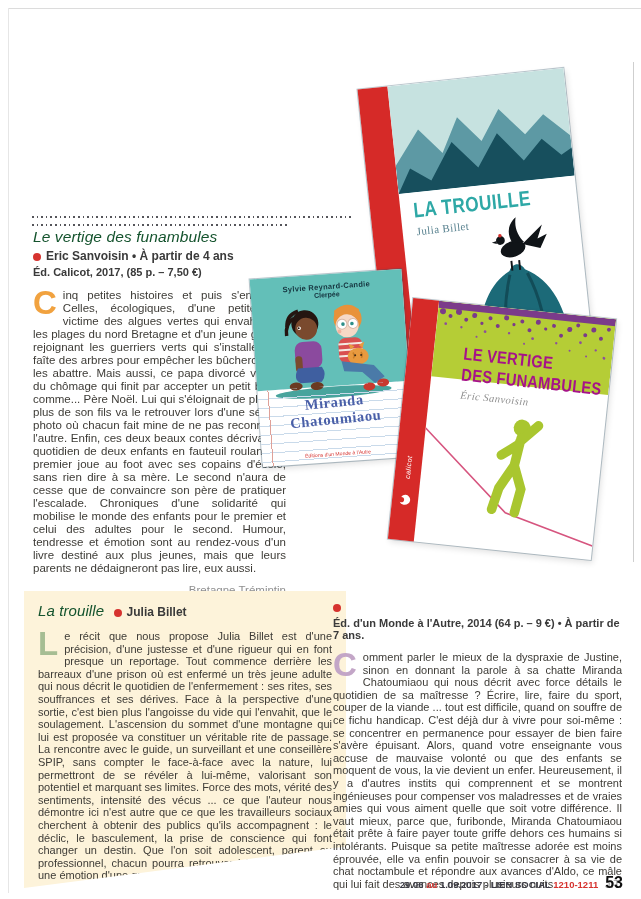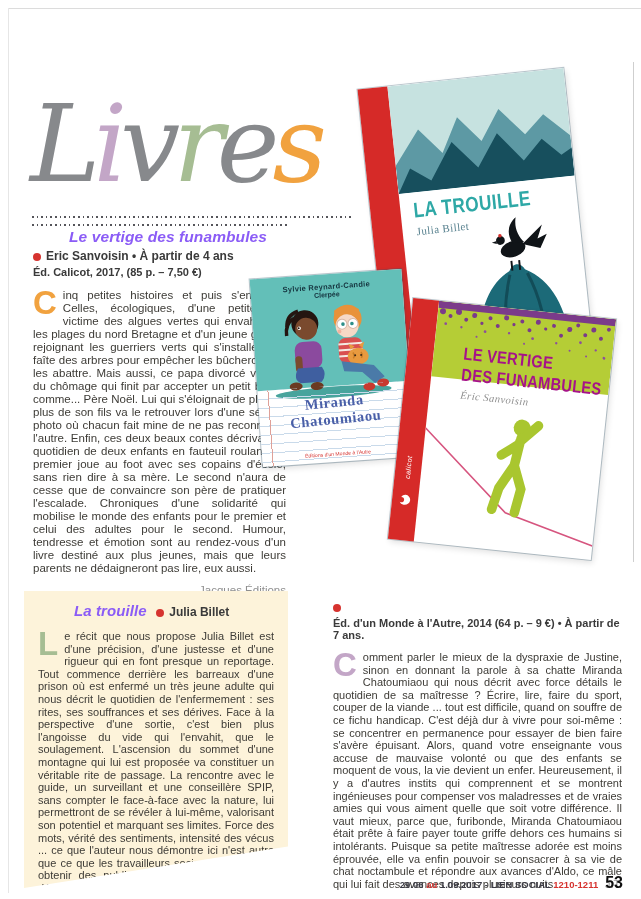--- a/index.html
+++ b/index.html
@@ -18,32 +18,32 @@
     position:absolute; left:30px; top:92px;
     font-family:"DejaVu Serif", serif; font-style:italic;
     font-size:106px; line-height:1; letter-spacing:-7px; white-space:nowrap;
   }
   .dotline { position:absolute; height:2.4px;
     background-image:repeating-linear-gradient(90deg,#55555a 0 1.6px,transparent 1.6px 4.6px); }
   .dotline.l1 { left:32px; top:216px; width:322px; }
   .dotline.l2 { left:32px; top:224px; width:258px; }
 
   
-  .art-title { font-size:15.5px; font-weight:bold; font-style:italic; color:#8b5cf6; letter-spacing:.1px;margin-left:36px; }
+  .art-title { font-size:15.5px; font-weight:normal; font-style:italic; color:#14532d; letter-spacing:.1px; }
   .byline { font-size:12px; font-weight:bold; color:#3a3a3a; margin-top:3px; }
   .dot { display:inline-block; width:8px; height:8px; border-radius:50%; vertical-align:-1px; margin-right:5px; }
   .edition { font-size:11px; font-weight:bold; color:#3a3a3a; margin-top:3px; }
   .body-txt { margin-top:11px; text-align:justify; color:#3d3b36; }
   .dropcap { float:left; font-weight:bold; font-size:33px; line-height:26px; padding:1px 6px 0 0; }
   .sig { text-align:right; color:#8f8f8f; font-size:11.5px; margin-top:9px; }
 
   .article-1 { position:absolute; left:33px; top:228px; width:253px; }
   .article-1 .body-txt { font-size:11.5px; line-height:13px; }
 
-  .cream-box { position:absolute; left:24px; top:591px; width:264px; height:297px;
+  .cream-box { position:absolute; left:24px; top:591px; width:322px; height:297px;
     padding:11px 14px 0 14px; clip-path:polygon(0 0,100% 0,100% 86%,0 100%); }
   .cream-box .art-title { font-size:15px; }
   .cream-box .title-author { font-size:12px; font-weight:bold; font-style:normal; color:#3a3a3a; }
   .cream-box .body-txt { font-size:11px; line-height:12.6px; margin-top:10px; }
 
   .article-3 { position:absolute; left:333px; top:597px; width:289px; }
   .article-3 .body-txt { font-size:11px; line-height:12.6px; margin-top:10px; }
   .article-3 .sig-float { float:right; color:#9a9a9a; }
 
   
@@ -92,21 +92,20 @@
   .vertige-art { position:absolute; inset:0; width:100%; height:100%; }
 </style>
 </head>
 <body>
 
 <div class="page">
   <div class="edge-top"></div>
   <div class="edge-left"></div>
   <div class="edge-right"></div>
 
-  <div class="masthead"><span style="color: rgb(135, 137, 140);">L</span><span style="color: rgb(195, 166, 199);">i</span><span style="color: rgb(135, 137, 140);">v</span><span style="color: rgb(166, 189, 147);">r</span><span style="color: rgb(135, 137, 140);">e</span><span style="color: rgb(241, 162, 63);">s</span></div>
   <div class="dotline l1"></div>
   <div class="dotline l2"></div>
 
   <div class="book book-trouille">
     <div class="spine" style="width: 30px; background: rgb(214, 42, 40);">
       <span class="spine-label">calicot</span>
       <svg class="spine-bird" viewBox="0 0 14 14">
         <path d="M7 1.5 C10 1.5 12.5 4 12.5 7 C12.5 10.5 9.5 12.5 6 12.5 C4 12.5 2.2 11.5 1.5 9.8 C3.6 10.8 6 9.8 6 7.4 C6 5.2 4.6 4.2 2.6 4.4 C3.6 2.6 5.2 1.5 7 1.5 Z" fill="#ffffff"></path>
       </svg>
     </div>
@@ -245,21 +244,21 @@
 
   <div class="article-1">
     <div class="art-title">Le vertige des funambules</div>
     <div class="byline">
       <span class="dot" style="background: rgb(214, 51, 47);"></span><span>Eric Sanvoisin • À partir de 4 ans</span>
     </div>
     <div class="edition">Éd. Calicot, 2017, (85 p. – 7,50 €)</div>
     <div class="body-txt">
       <span class="dropcap" style="color: rgb(241, 162, 63);">C</span><span>inq petites histoires et puis s'en vont. Celles, écologiques, d'une petite fille victime des algues vertes qui envahissent les plages du nord Bretagne et d'un jeune garçon rejoignant les guerriers verts qui s'installent au faîte des arbres pour empêcher les bûcherons de les abattre. Mais aussi, ce papa divorcé victime du chômage qui finit par accepter un petit boulot comme... Père Noël. Lui qui s'éloignait de plus en plus de son fils va le retrouver lors d'une séance photo où chacun fait mine de ne pas reconnaître l'autre. Enfin, ces deux beaux contes décrivant le quotidien de deux enfants en fauteuil roulant. Le premier joue au foot avec ses copains d'école, sans rien dire à sa mère. Le second n'aura de cesse que de convaincre son père de pratiquer l'escalade. Chroniques d'une solidarité qui mobilise le monde des enfants pour le premier et celui des adultes pour le second. Humour, tendresse et émotion sont au rendez-vous d'un livre destiné aux plus jeunes, mais que leurs parents ne dédaigneront pas lire, eux aussi.</span>
     </div>
-    <div class="sig">Jacques Éditions</div>
+    <div class="sig">Bretagne Trémintin</div>
   </div>
 
   <div class="cream-box" style="background: rgb(253, 243, 218);">
     <div>
       <span class="art-title">La trouille</span>
       <span class="dot" style="margin-left: 5px; background: rgb(214, 51, 47);"></span><span class="title-author">Julia Billet</span>
     </div>
     <div class="body-txt">
       <span class="dropcap" style="color: rgb(166, 189, 147);">L</span><span>e récit que nous propose Julia Billet est d'une précision, d'une justesse et d'une rigueur qui en font presque un reportage. Tout commence derrière les barreaux d'une prison où est enfermé un très jeune adulte qui nous décrit le quotidien de l'enfermement : ses rites, ses souffrances et ses dérives. Face à la perspective d'une sortie, c'est bien plus l'angoisse du vide qui l'envahit, que le soulagement. L'ascension du sommet d'une montagne qui lui est proposée va constituer un véritable rite de passage. La rencontre avec le guide, un surveillant et une conseillère SPIP, sans compter le face-à-face avec la nature, lui permettront de se révéler à lui-même, valorisant son potentiel et marquant ses limites. Force des mots, vérité des sentiments, intensité des vécus ... ce que l'auteur nous démontre ici n'est autre que ce que les travailleurs sociaux cherchent à obtenir des publics qu'ils accompagnent : le déclic, le basculement, la prise de conscience qui font changer un destin. Que l'on soit adolescent, parent ou professionnel, chacun pourra retrouver ici une richesse et une émotion d'une grande force.</span>
     </div>

